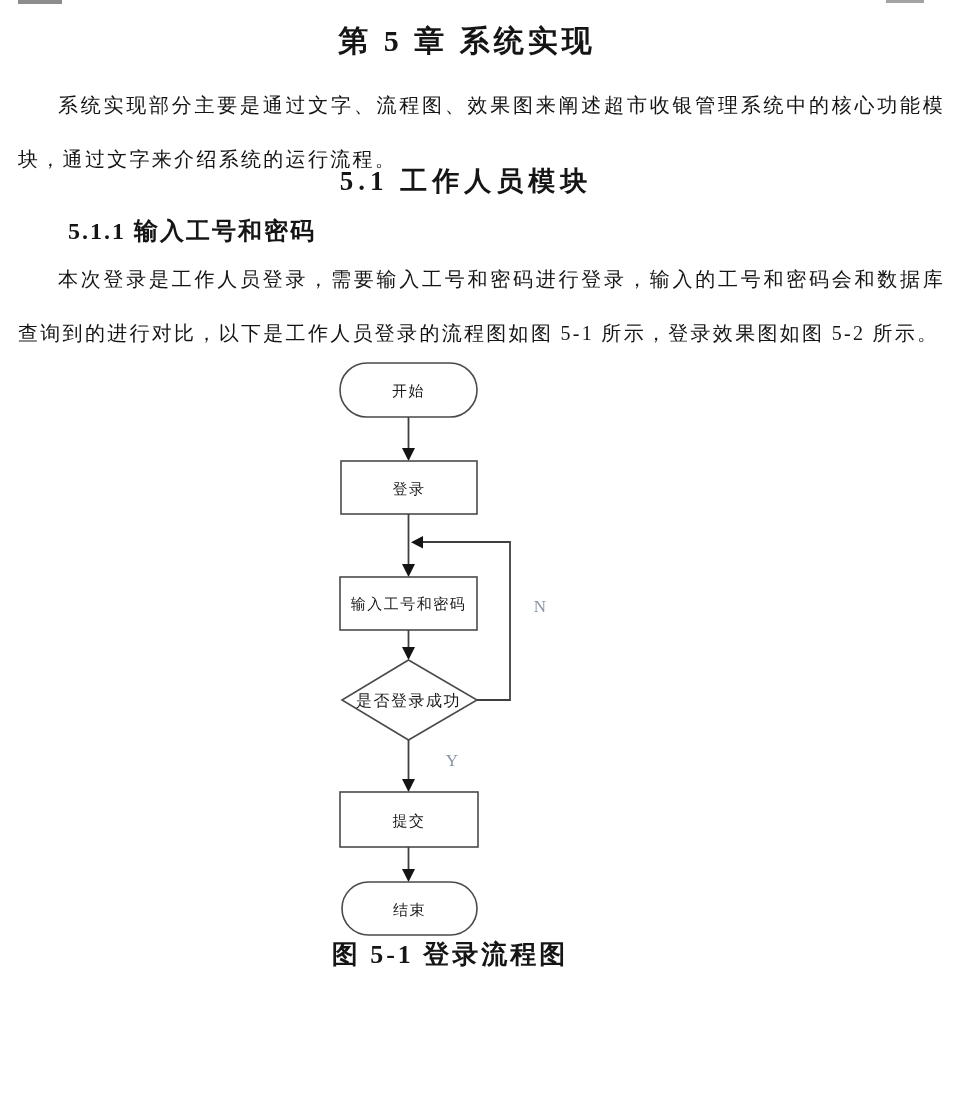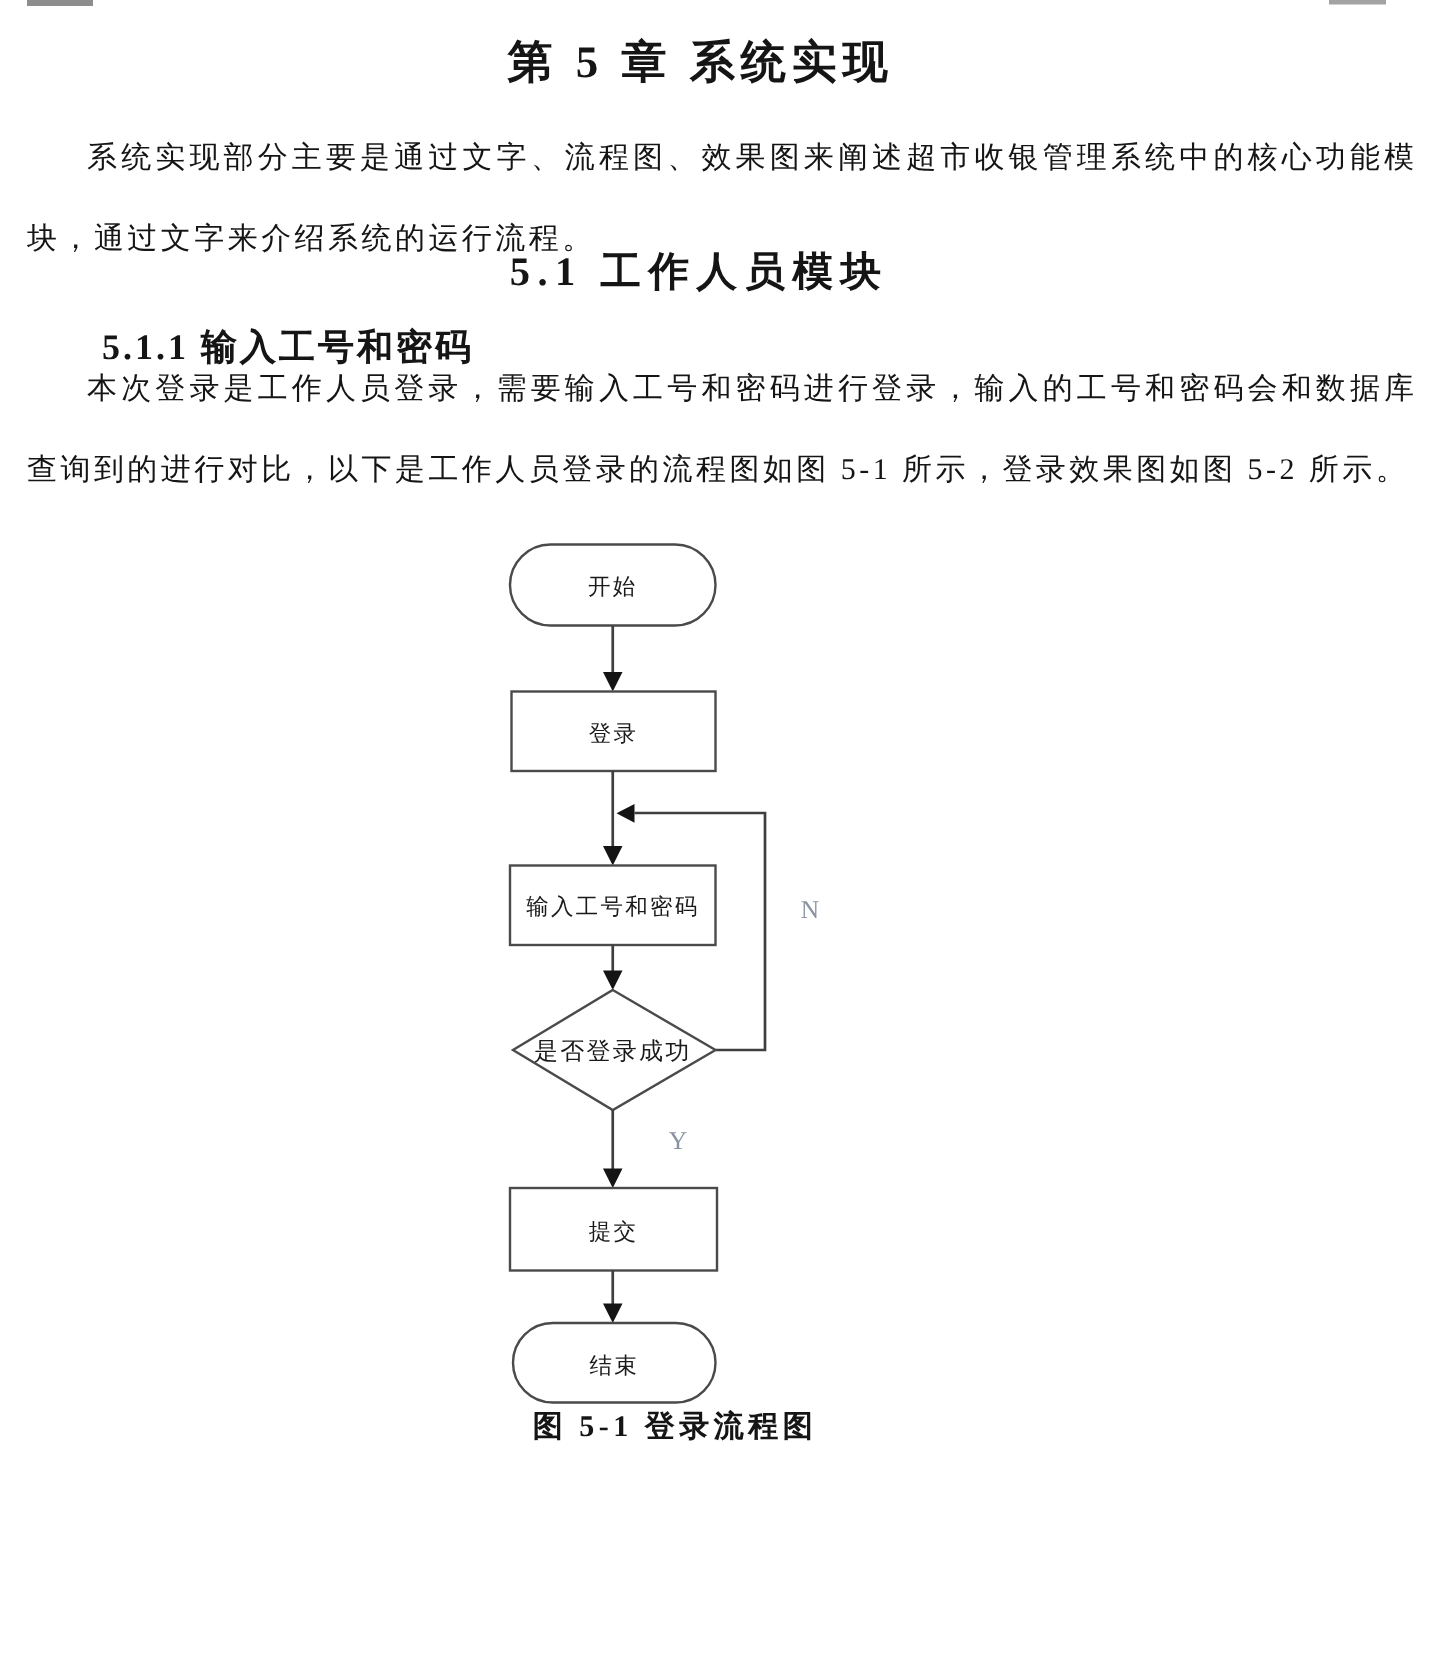--- a/index.html
+++ b/index.html
@@ -27,38 +27,38 @@
   }
   .para {
     left: 18px; top: 0; width: 927px;
     font-size: 20px;
     line-height: 54px;
     letter-spacing: 2.3px;
     text-align: justify;
     text-indent: 2em;
   }
   .para.p1 { top: 58px; }
-  .para.p2 { top: 212px; }
+  .para.p2 { top: 232px; }
   .section-title {
     left: 0; top: 141px; width: 932px;
     text-align: center;
     font-size: 27px; font-weight: bold;
     letter-spacing: 5px;
     white-space: nowrap;
   }
   .subsection-title {
     left: 68px; top: 191px;
     font-size: 24px; font-weight: bold;
     letter-spacing: 2px;
     white-space: nowrap;
   }
   .figure-caption {
     left: 0; top: 937px; width: 900px;
     text-align: center;
-    font-size: 20px; font-weight: bold;
+    font-size: 26px; font-weight: bold;
     letter-spacing: 3px;
     white-space: nowrap;
   }
   svg.flowchart { position: absolute; left: 0; top: 355px; }
   svg .node-shape { fill: #ffffff; stroke: #4a4a4a; stroke-width: 1.6; }
   svg .flow-line  { stroke: #3f3f3f; stroke-width: 1.8; fill: none; }
   svg .arrow-head { fill: #141414; stroke: none; }
   svg text.node-label {
     font-family: "Liberation Serif", "DejaVu Serif", serif;
     font-size: 15px; fill: #1a1a1a;

